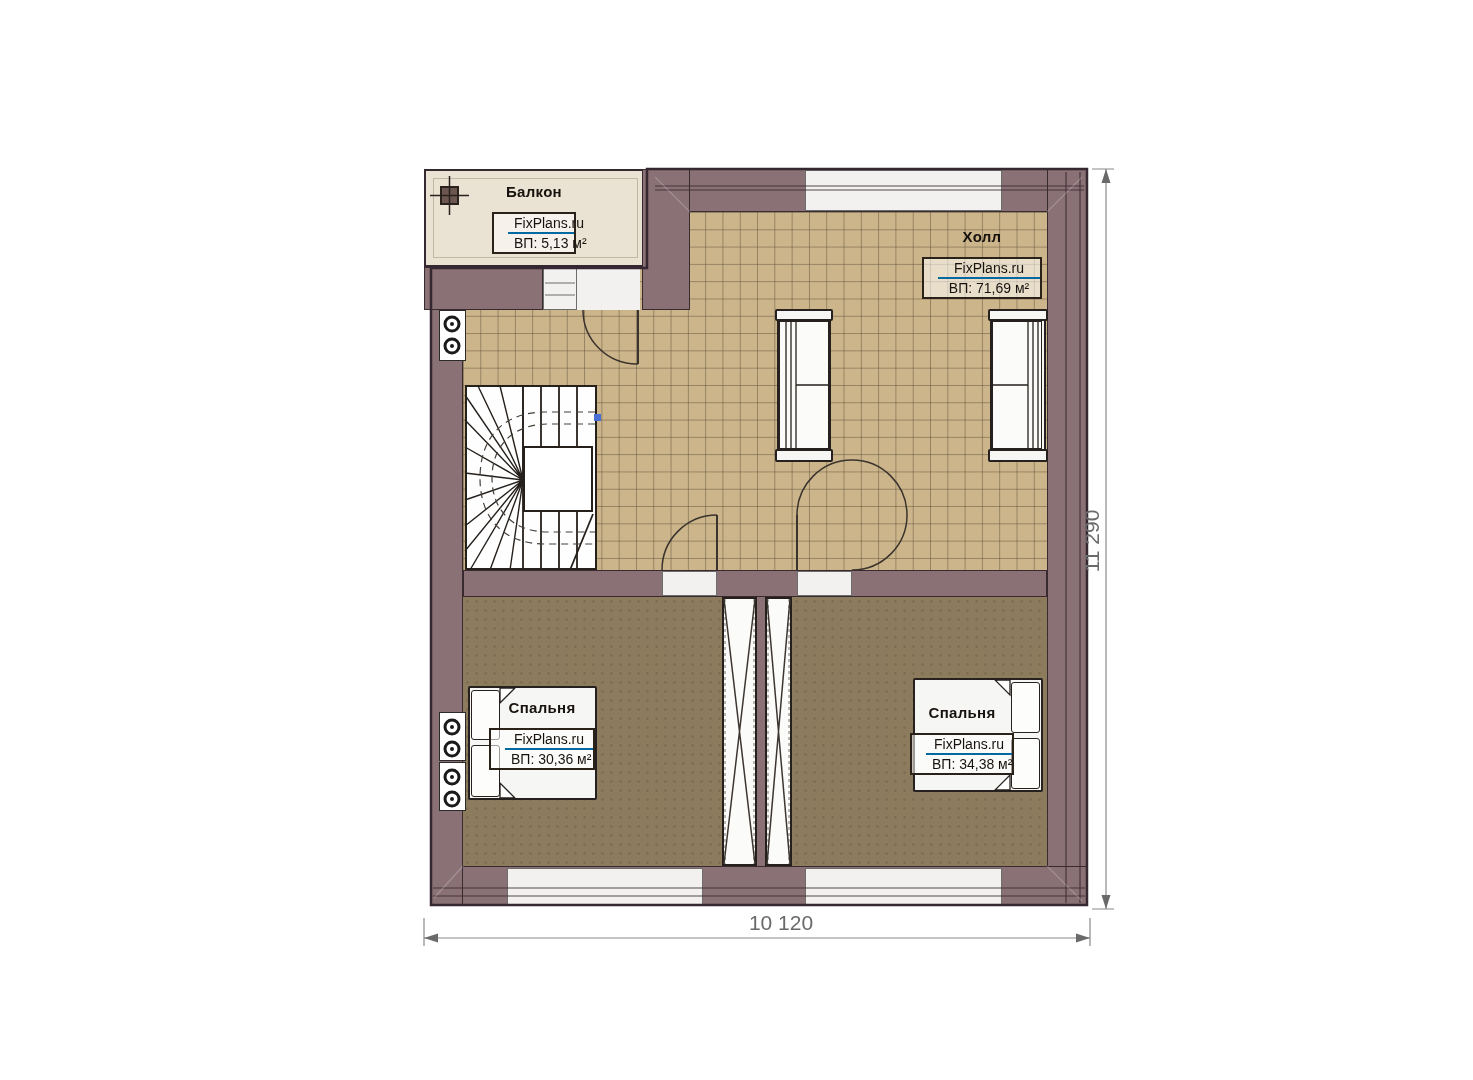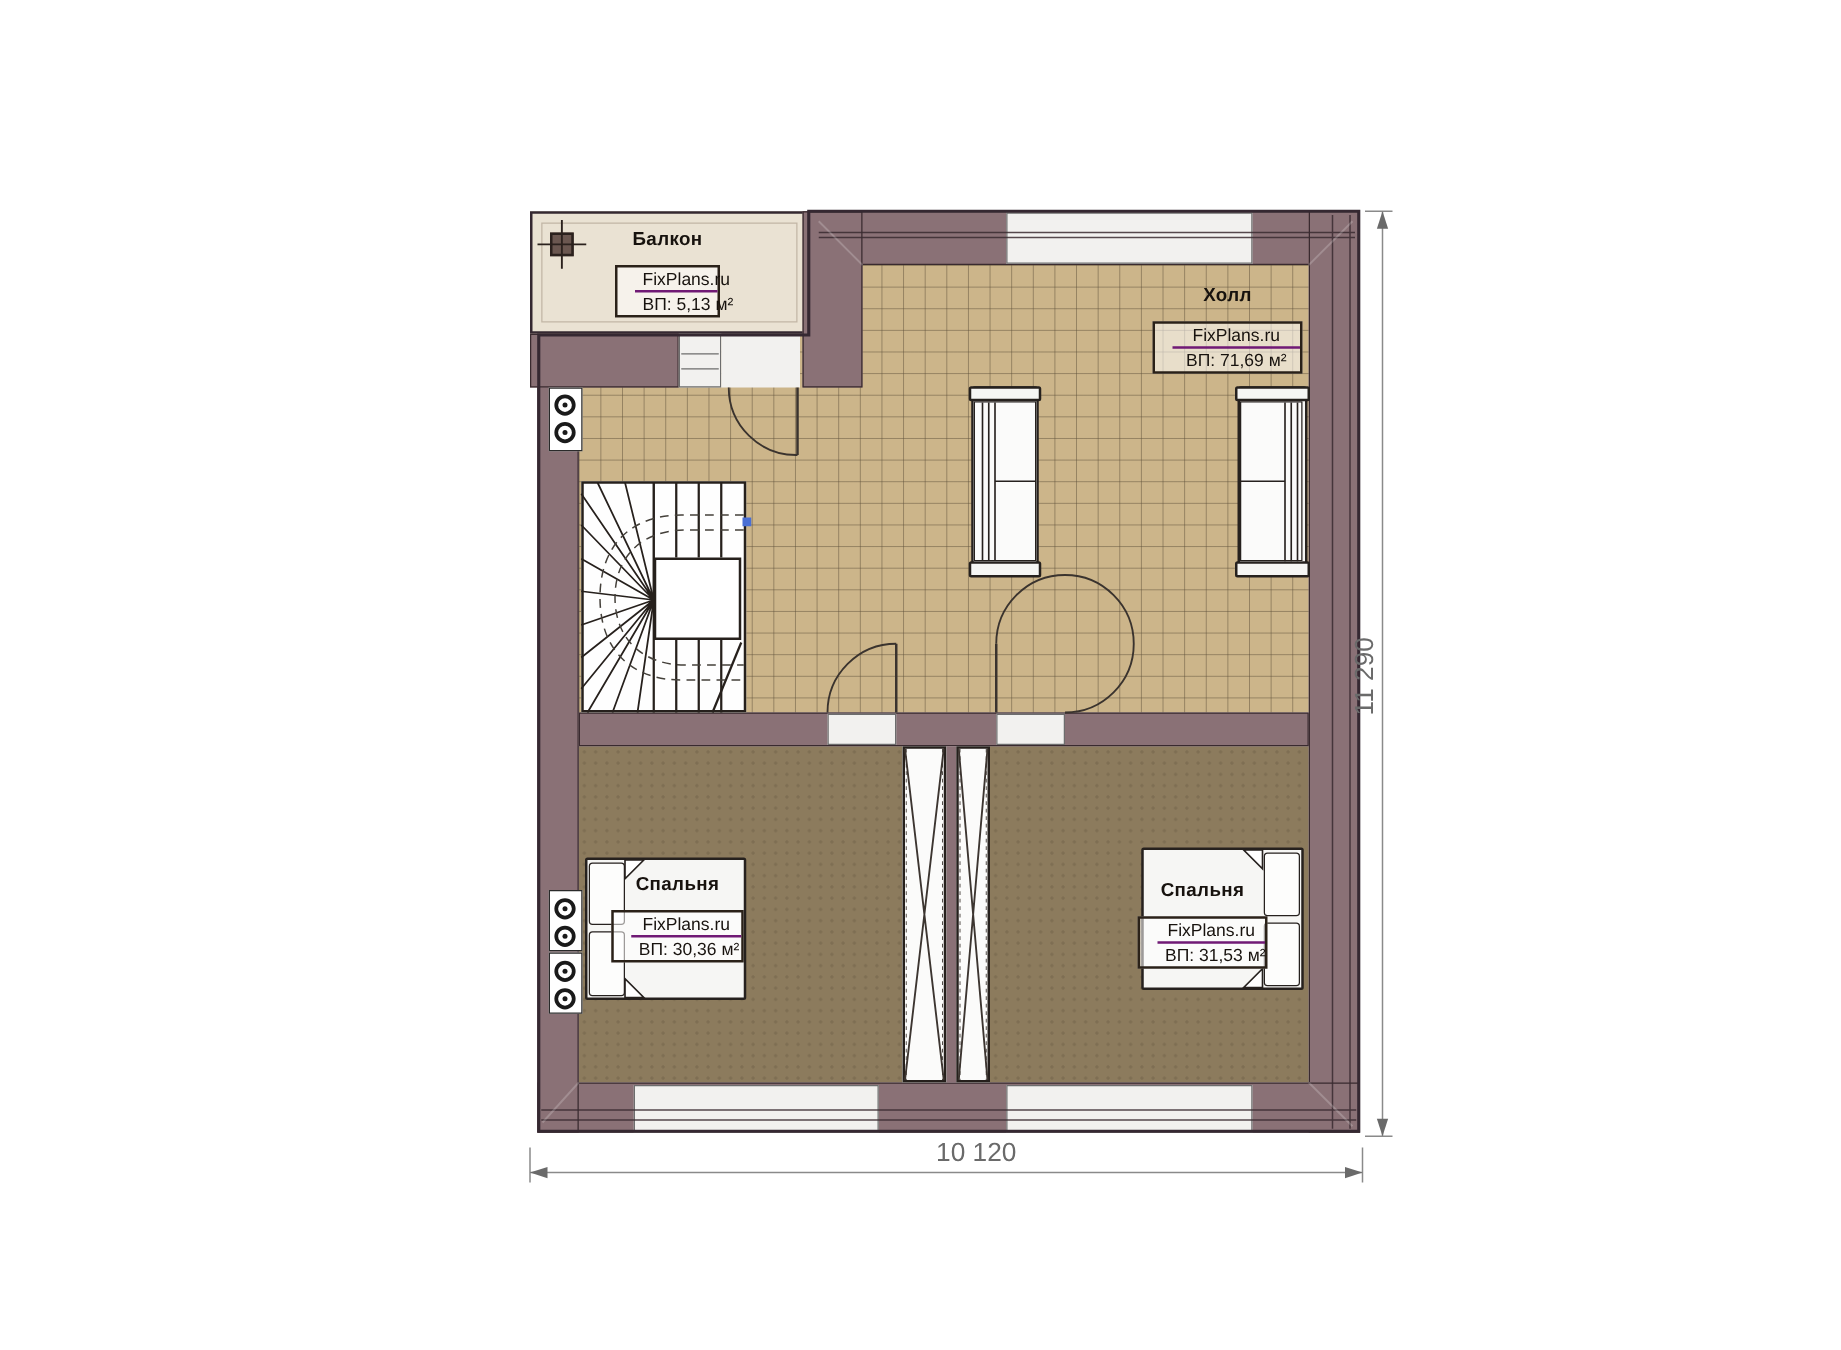--- a/index.html
+++ b/index.html
@@ -64,21 +64,21 @@
   .rad{background:#ffffff;border:1.5px solid #2a2a2a;}
   .rad1{left:439px;top:310px;width:27px;height:51px;}
   .rad2{left:439px;top:712px;width:27px;height:49px;}
   .rad3{left:439px;top:762px;width:27px;height:49px;}
   .cross{left:440px;top:186px;width:19px;height:19px;background:#6b5750;border:2px solid #2b211d;}
   
   .room-label{text-align:center;color:#17120e;}
   .room-title{font-size:15px;font-weight:bold;letter-spacing:.3px;white-space:nowrap;}
   .room-box{margin-top:12px;border:2px solid #2a2118;background:rgba(255,255,255,.55);padding-left:14px;}
   .room-box div{padding:1px 6px;font-size:14px;white-space:nowrap;}
-  .room-box .room-area{border-top:2px solid #701a75;}
+  .room-box .room-area{border-top:2px solid #0369a1;}
   .lab-balcony{left:492px;top:183px;width:84px;}
   .lab-hall{left:922px;top:228px;width:120px;}
   .lab-bl{left:489px;top:699px;width:106px;}
   .lab-br{left:910px;top:704px;width:104px;}
   
   .dim-text{color:#6a6a6a;font-size:21px;text-align:center;}
   .dim-h-text{left:711px;top:911px;width:140px;}
   .dim-v-text{left:1047px;top:529px;width:90px;height:24px;transform:rotate(-90deg);}
   svg.overlay{position:absolute;left:0;top:0;pointer-events:none;}
 </style>
@@ -253,20 +253,20 @@
     <div class="room-title">Спальня</div>
     <div class="room-box">
       <div class="room-wm">FixPlans.ru</div>
       <div class="room-area">ВП: 30,36 м²</div>
     </div>
   </div>
   <div class="abs room-label lab-br">
     <div class="room-title">Спальня</div>
     <div class="room-box">
       <div class="room-wm">FixPlans.ru</div>
-      <div class="room-area">ВП: 31,53 м²</div>
+      <div class="room-area">ВП: 34,38 м²</div>
     </div>
   </div>
 
   <div class="abs dim-text dim-h-text">10 120</div>
   <div class="abs dim-text dim-v-text">11 290</div>
 
 </div>
 
 </body></html>

